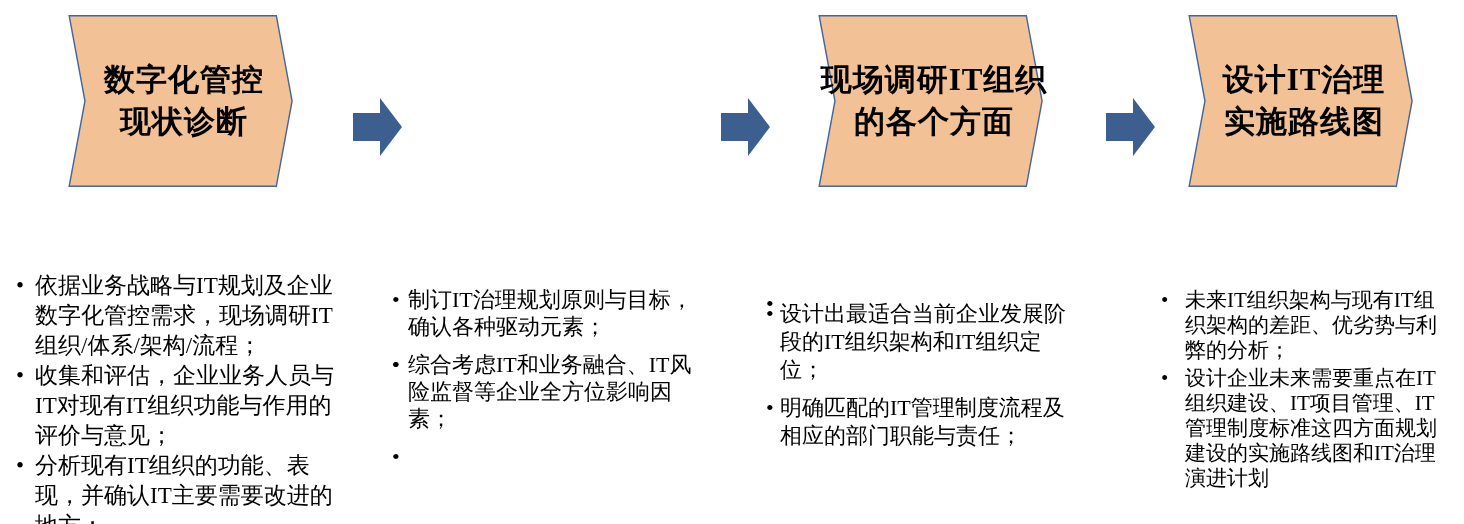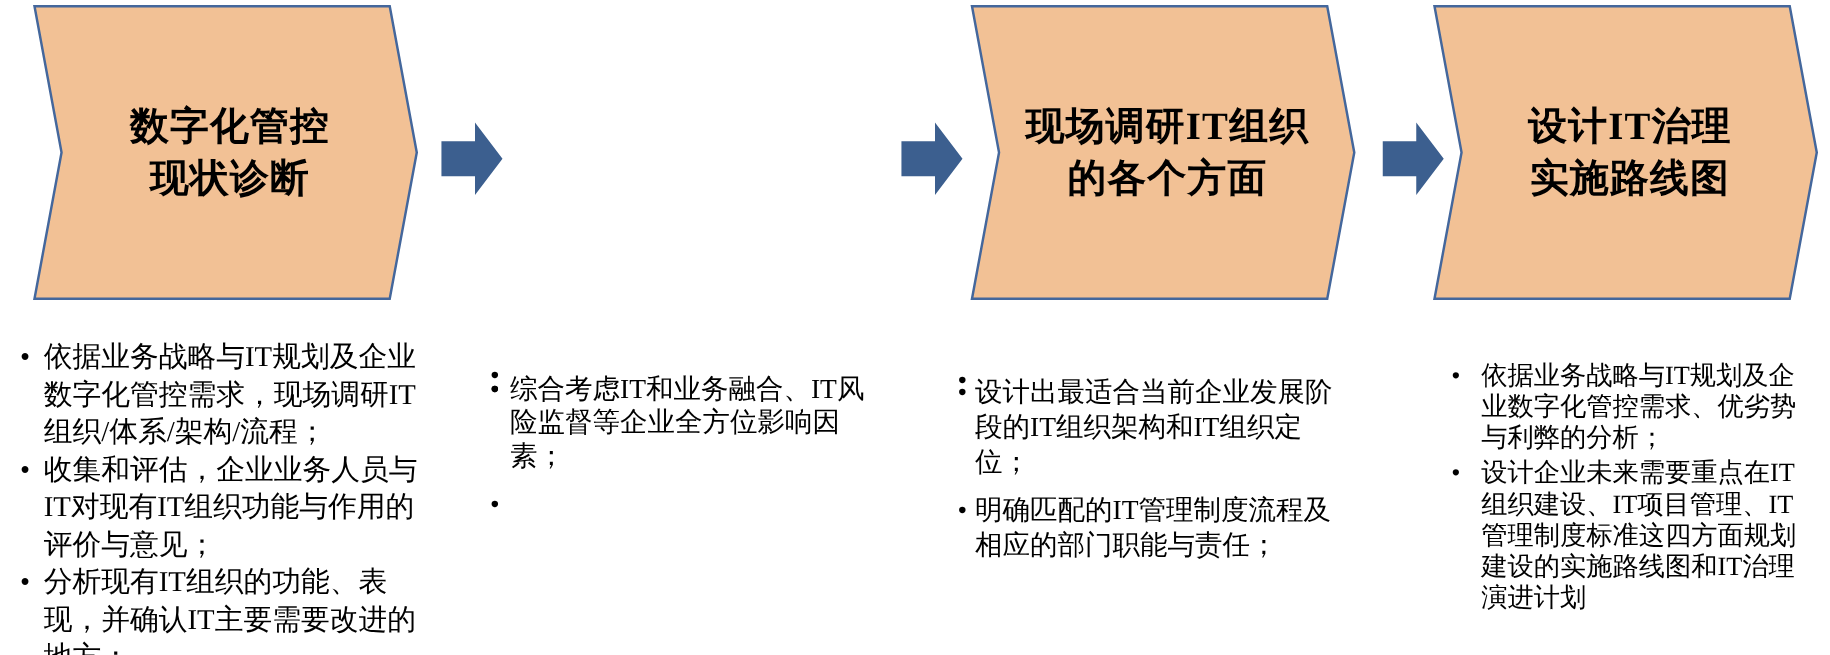--- a/index.html
+++ b/index.html
@@ -16,23 +16,23 @@
     width: 1464px;
     height: 524px;
     background: var(--background);
     color: var(--text);
     font-family: "Liberation Serif", serif;
     overflow: hidden;
   }
   
   .chevron {
     position: absolute;
-    top: 4px;
+    top: 15px;
     width: 314px;
-    height: 236px;
+    height: 172px;
   }
   .chevron svg { position: absolute; left: 0; top: 0; width: 100%; height: 100%; }
   .chevron .shape-poly { fill: var(--chevron-fill); stroke: var(--chevron-border); stroke-width: 2; }
   .chevron .title {
     position: absolute;
     left: 18px; right: 12px; top: 0; bottom: 0;
     display: flex;
     align-items: center;
     justify-content: center;
     text-align: center;
@@ -134,20 +134,21 @@
     </div>
     <div class="bullet-item">
       <span class="dot">•</span>
       <span>分析现有IT组织的功能、表现，并确认IT主要需要改进的地方；</span>
     </div>
   </div>
 
   <div class="bullets" id="bullets-1">
     <div class="bullet-item">
       <span class="dot">•</span>
+      <span>制订IT治理规划原则与目标，确认各种驱动元素；</span>
     </div>
     <div class="bullet-item">
       <span class="dot">•</span>
     </div>
     <div class="bullet-item">
       <span class="dot">•</span>
       <span>综合考虑IT和业务融合、IT风险监督等企业全方位影响因素；</span>
     </div>
     <div class="bullet-item">
       <span class="dot">•</span>
@@ -164,21 +165,21 @@
     </div>
     <div class="bullet-item">
       <span class="dot">•</span>
       <span>明确匹配的IT管理制度流程及相应的部门职能与责任；</span>
     </div>
   </div>
 
   <div class="bullets" id="bullets-3">
     <div class="bullet-item">
       <span class="dot">•</span>
-      <span>依据业务战略与IT规划及企业数字化管控需求、优劣势与利弊的分析；</span>
+      <span>未来IT组织架构与现有IT组织架构的差距、优劣势与利弊的分析；</span>
     </div>
     <div class="bullet-item">
       <span class="dot">•</span>
       <span>设计企业未来需要重点在IT组织建设、IT项目管理、IT管理制度标准这四方面规划建设的实施路线图和IT治理演进计划</span>
     </div>
   </div>
 
 </div>
 
 </body></html>

